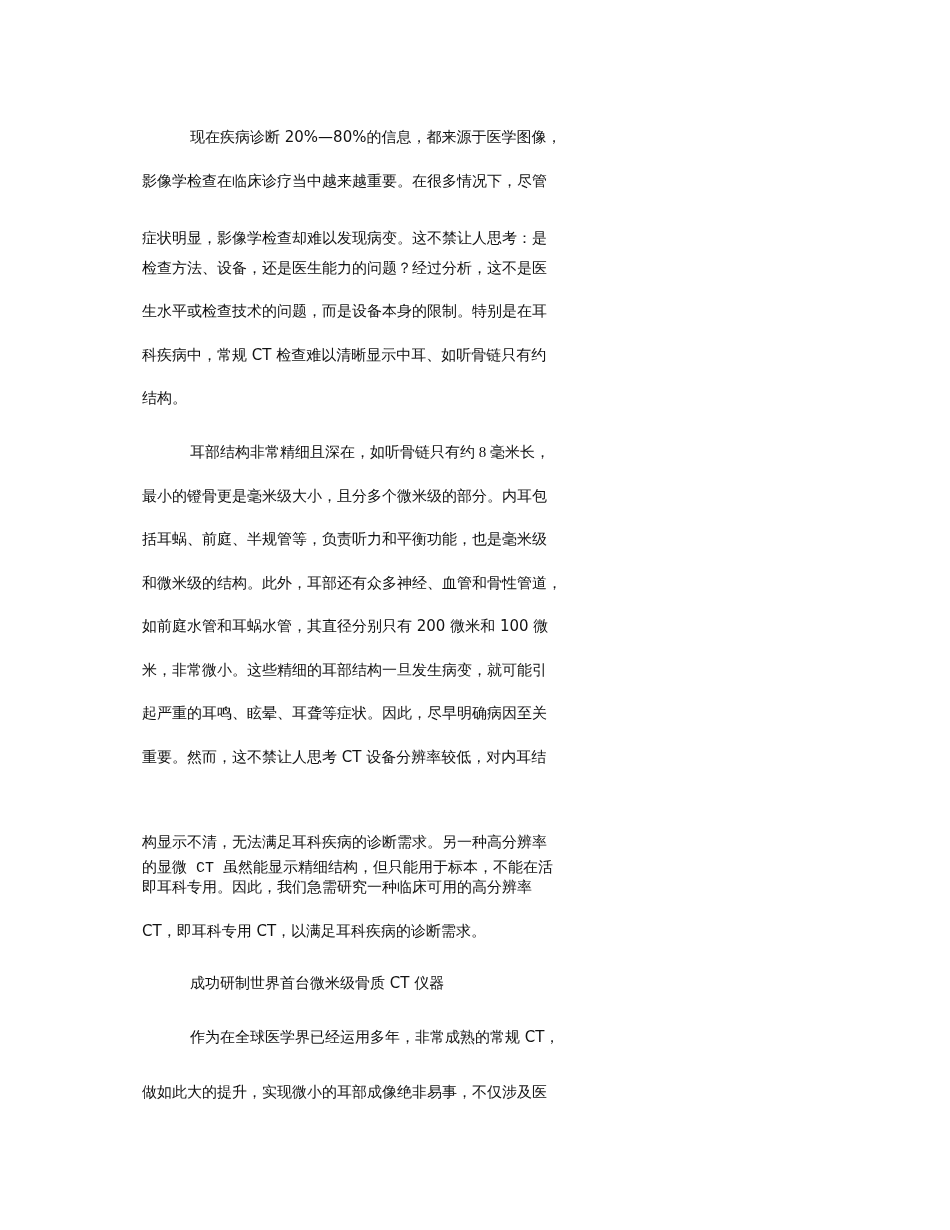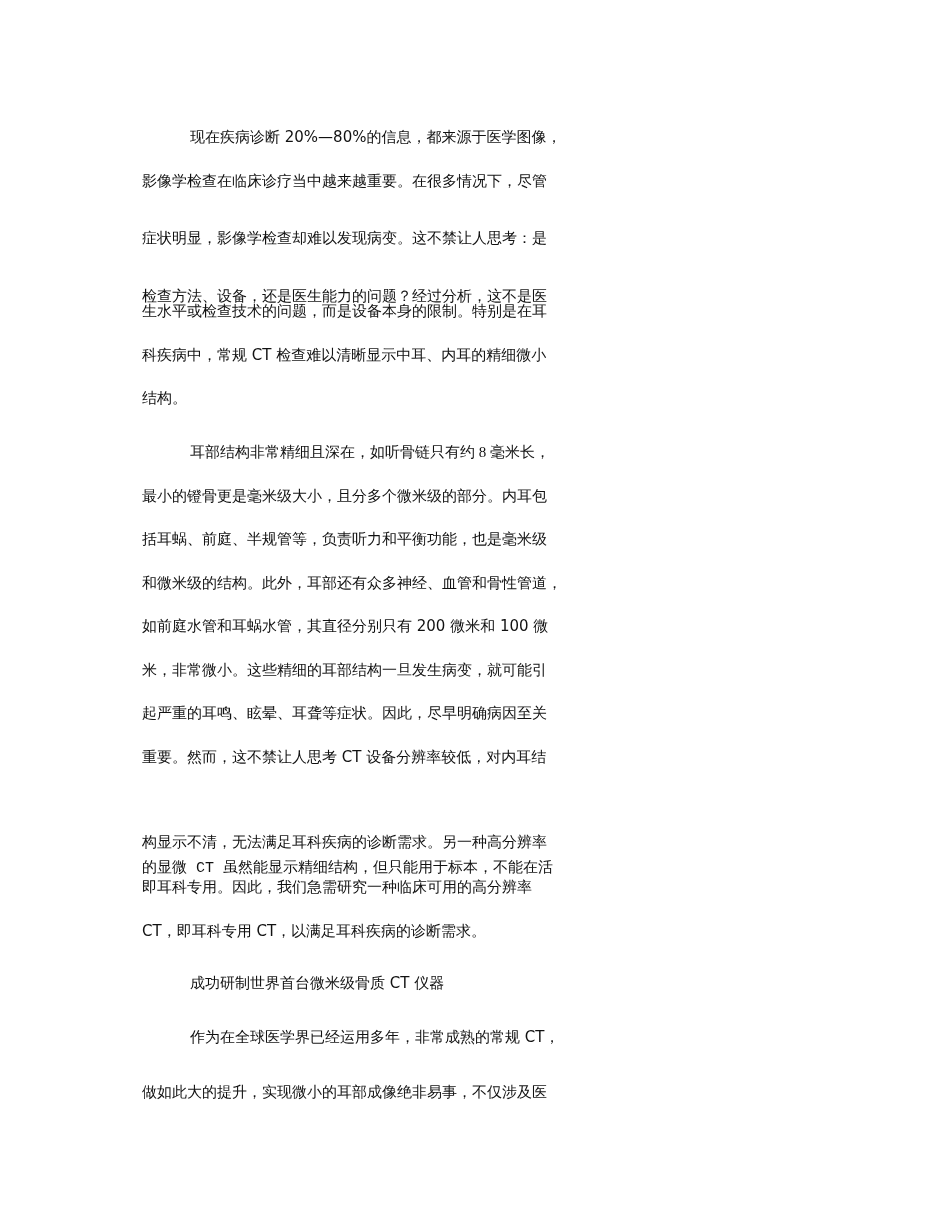--- a/index.html
+++ b/index.html
@@ -34,23 +34,23 @@
   </style>
 </head>
 <body>
 
 <div class="page">
 
   <div>
     <div class="line indent" style="top:122px;">现在疾病诊断 20%—80%的信息，都来源于医学图像，</div>
     <div class="line" style="top:166px;">影像学检查在临床诊疗当中越来越重要。在很多情况下，尽管</div>
     <div class="line" style="top:223px;">症状明显，影像学检查却难以发现病变。这不禁让人思考：是</div>
-    <div class="line" style="top:253px;margin-top:28px;">检查方法、设备，还是医生能力的问题？经过分析，这不是医</div>
+    <div class="line" style="top:253px;">检查方法、设备，还是医生能力的问题？经过分析，这不是医</div>
     <div class="line" style="top:296px;">生水平或检查技术的问题，而是设备本身的限制。特别是在耳</div>
-    <div class="line" style="top:340px;">科疾病中，常规 CT 检查难以清晰显示中耳、内耳的精细微小</div>
+    <div class="line" style="top:340px;">科疾病中，常规 CT 检查难以清晰显示中耳、如听骨链只有约</div>
     <div class="line" style="top:383px;">结构。</div>
   </div>
 
   <div>
     <div class="line indent" style="top:437px;font-family:Liberation Serif, serif;">耳部结构非常精细且深在，如听骨链只有约 8 毫米长，</div>
     <div class="line" style="top:481px;">最小的镫骨更是毫米级大小，且分多个微米级的部分。内耳包</div>
     <div class="line" style="top:524px;">括耳蜗、前庭、半规管等，负责听力和平衡功能，也是毫米级</div>
     <div class="line" style="top:568px;">和微米级的结构。此外，耳部还有众多神经、血管和骨性管道，</div>
     <div class="line" style="top:611px;">如前庭水管和耳蜗水管，其直径分别只有 200 微米和 100 微</div>
     <div class="line" style="top:655px;">米，非常微小。这些精细的耳部结构一旦发生病变，就可能引</div>

